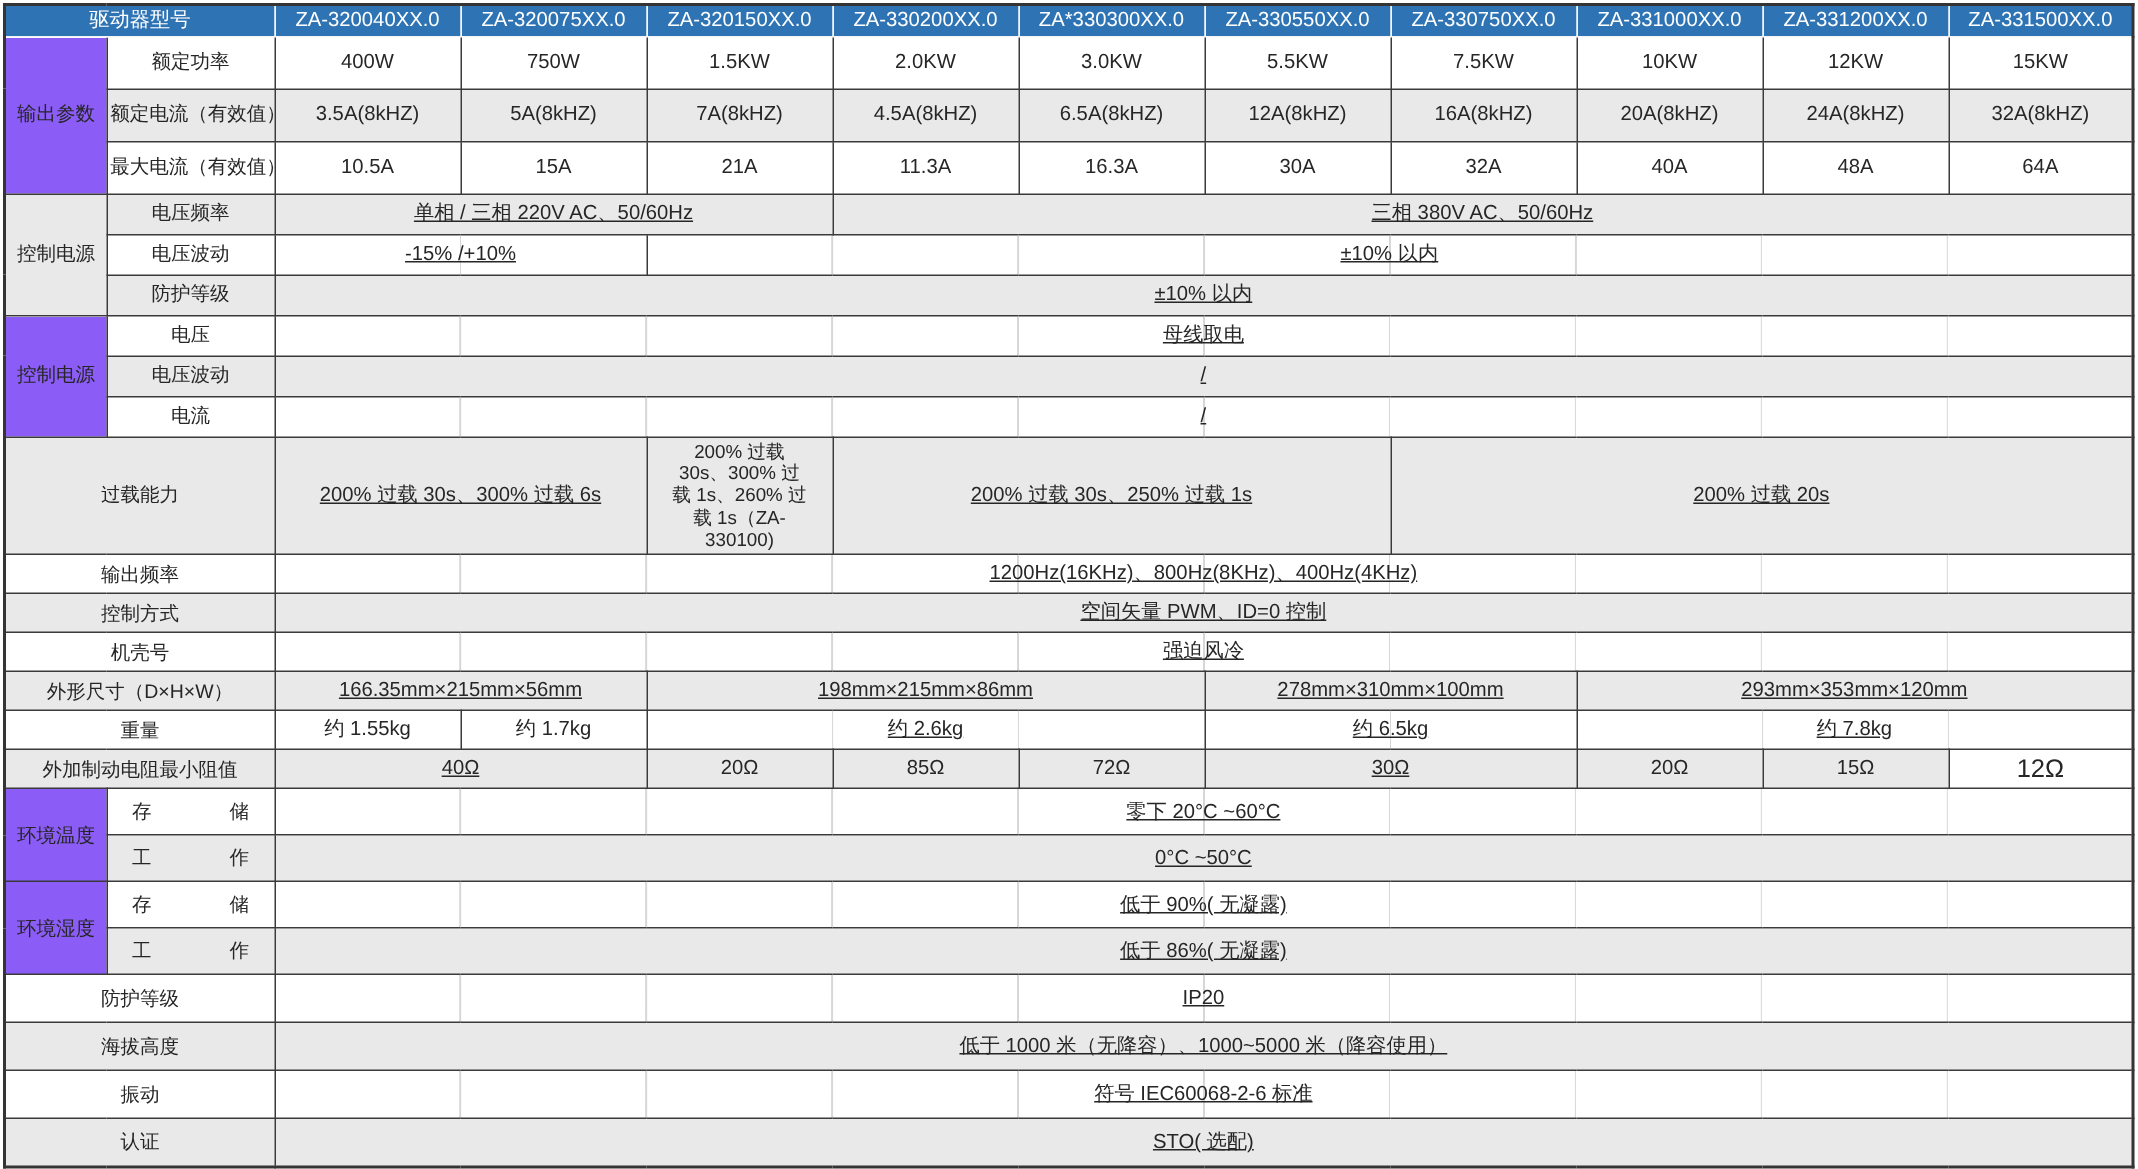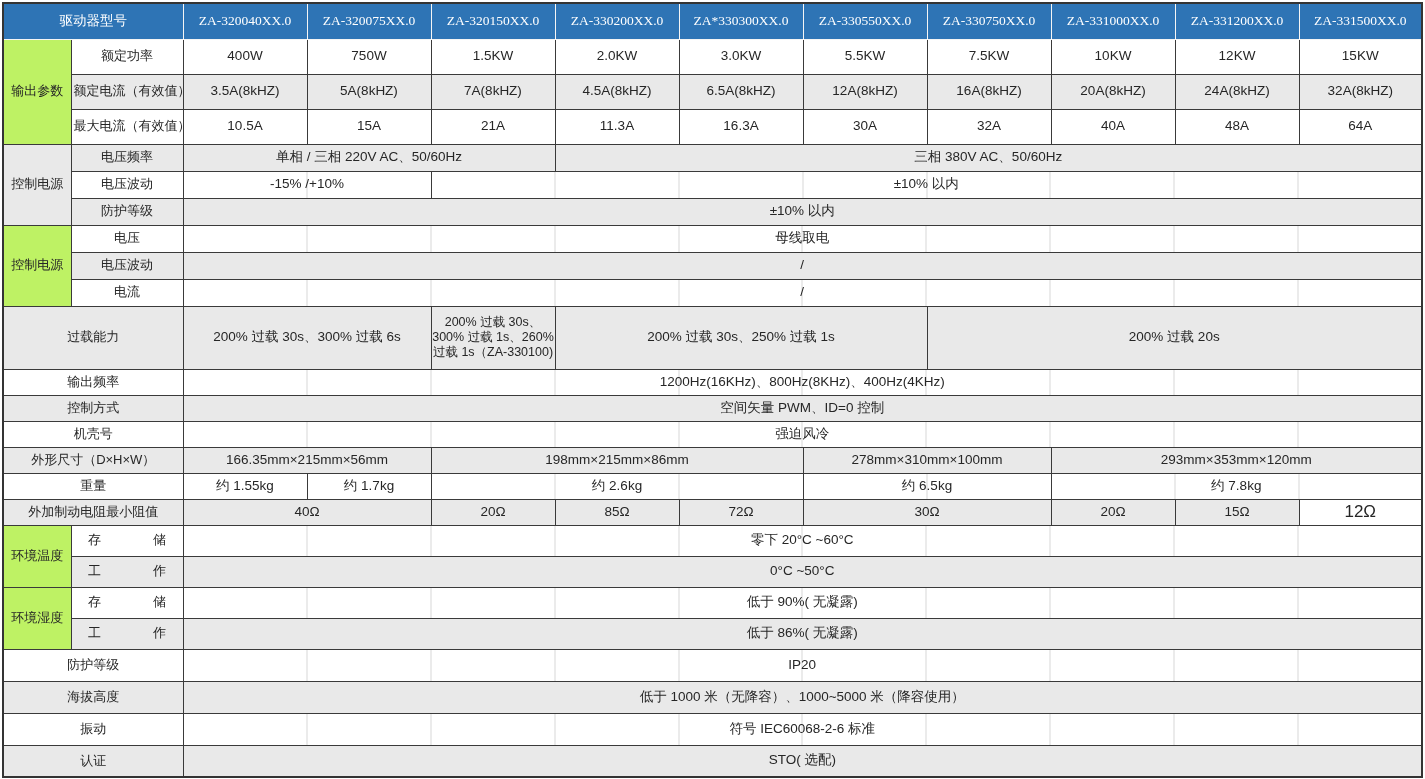--- a/index.html
+++ b/index.html
@@ -1,27 +1,27 @@
 <!DOCTYPE html>
 <html><head>
 <meta charset="utf-8">
 <style>
   html,body{margin:0;padding:0;background:#ffffff;}
   body{font-family:"Liberation Sans","DejaVu Sans",sans-serif;color:#262626;}
   table{border-collapse:collapse;table-layout:fixed;width:1419px;margin:2px;border:2px solid #343434;}
   td,th{border:1px solid #3a3a3a;text-align:center;vertical-align:middle;padding:0 2px;overflow:hidden;font-size:13.5px;line-height:1.25;}
   th{background:#2E74B5;color:#ffffff;font-weight:normal;font-size:13.5px;border:1px solid #f5f5f5;border-top:none;}
   tr.g td{background:#E9E9E9;}
-  td.lg{background:#bef264;font-size:13px;}
+  td.lg{background:#8b5cf6;font-size:13px;}
   td.ls,td.lf{font-size:13px;white-space:nowrap;}
-  td.ov3{font-size:12.5px;line-height:1.18;white-space:normal;padding:2px 0;}
+  td.ov3{font-size:12.5px;line-height:1.18;white-space:normal;padding:2px 16px;}
   td.big{font-size:17px;background:#ffffff !important;}
   
-  td.sp{background-image:repeating-linear-gradient(to right, transparent 0, transparent 122.9px, rgba(110,110,110,0.28) 122.9px, rgba(110,110,110,0.28) 123.9px);}
-  tr.rh36{height:36px;font-family:Liberation Serif, serif;} tr.rh35{height:35px;} tr.rh27{height:27px;} tr.rh63{height:63px;}
+  td.sp{background-image:repeating-linear-gradient(to right, transparent 0, transparent 122.9px, rgba(110,110,110,0.28) 122.9px, rgba(110,110,110,0.28) 123.9px);text-decoration:underline;}
+  tr.rh36{height:21px;} tr.rh35{height:35px;} tr.rh27{height:27px;} tr.rh63{height:63px;}
   tr.rh26{height:26px;} tr.rh31{height:31px;} tr.rh32{height:32px;}
 </style>
 </head>
 <body>
 
 <table>
   <colgroup>
     <col style="width:68px">
       <col style="width:112px">
     <col style="width:124px">

